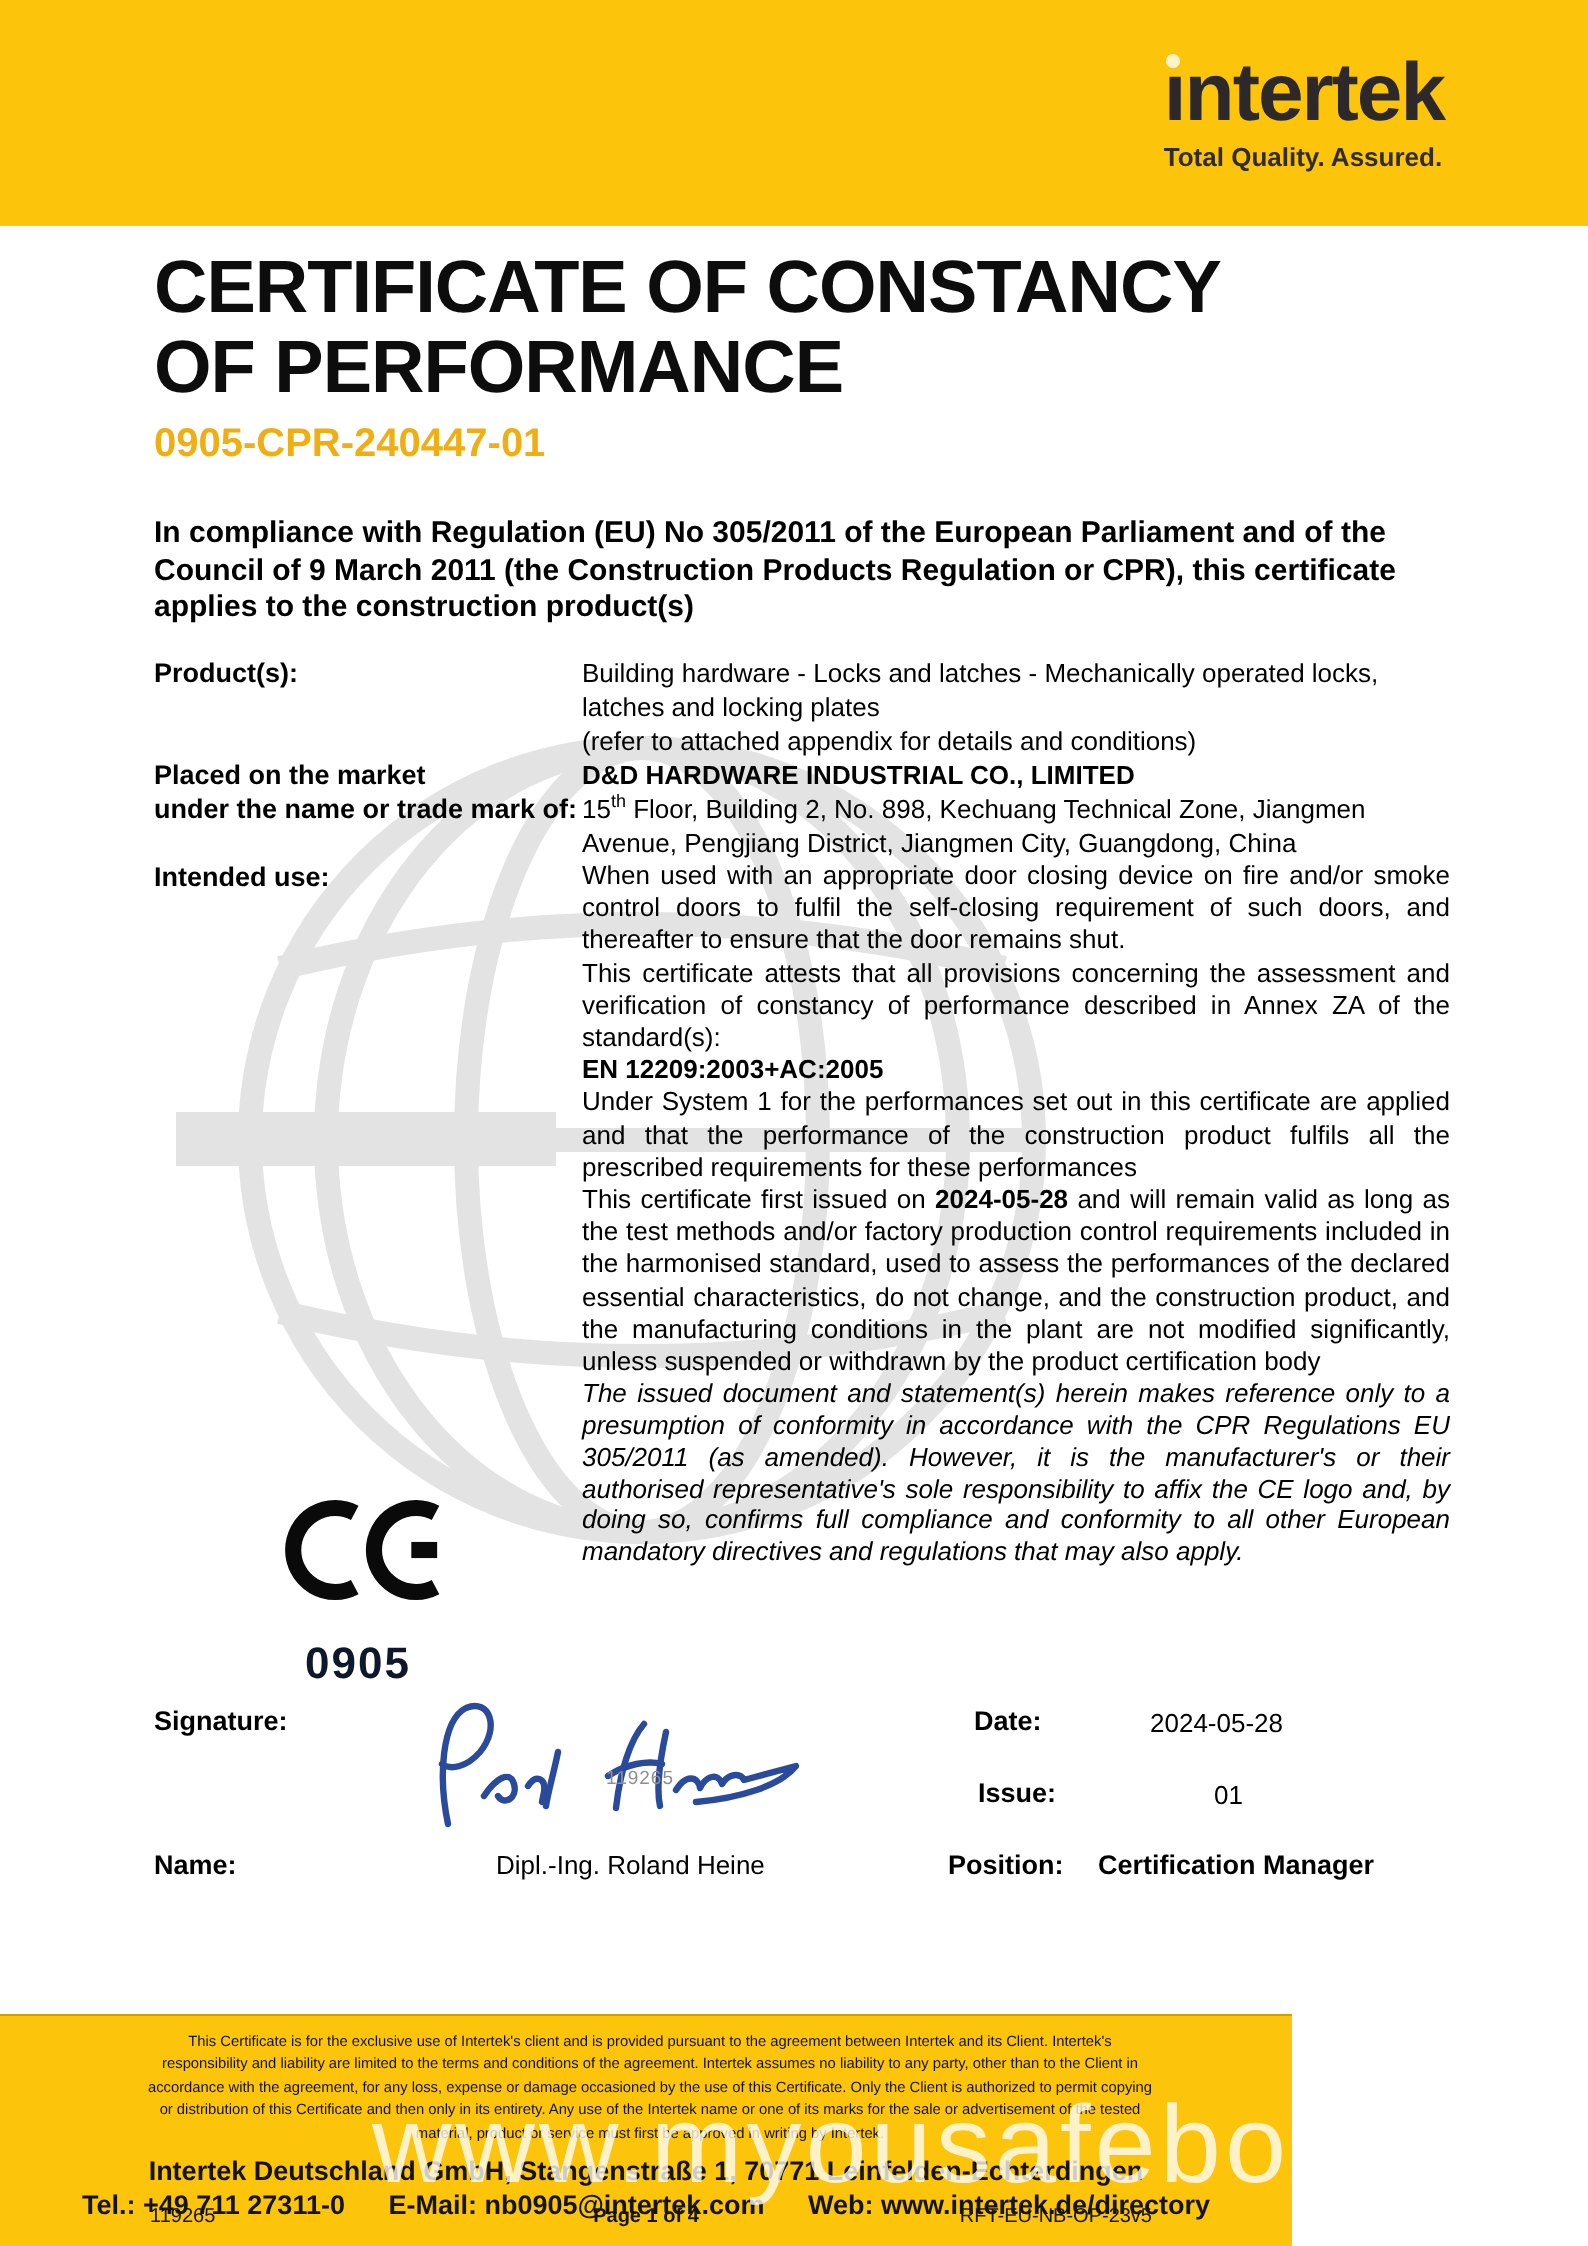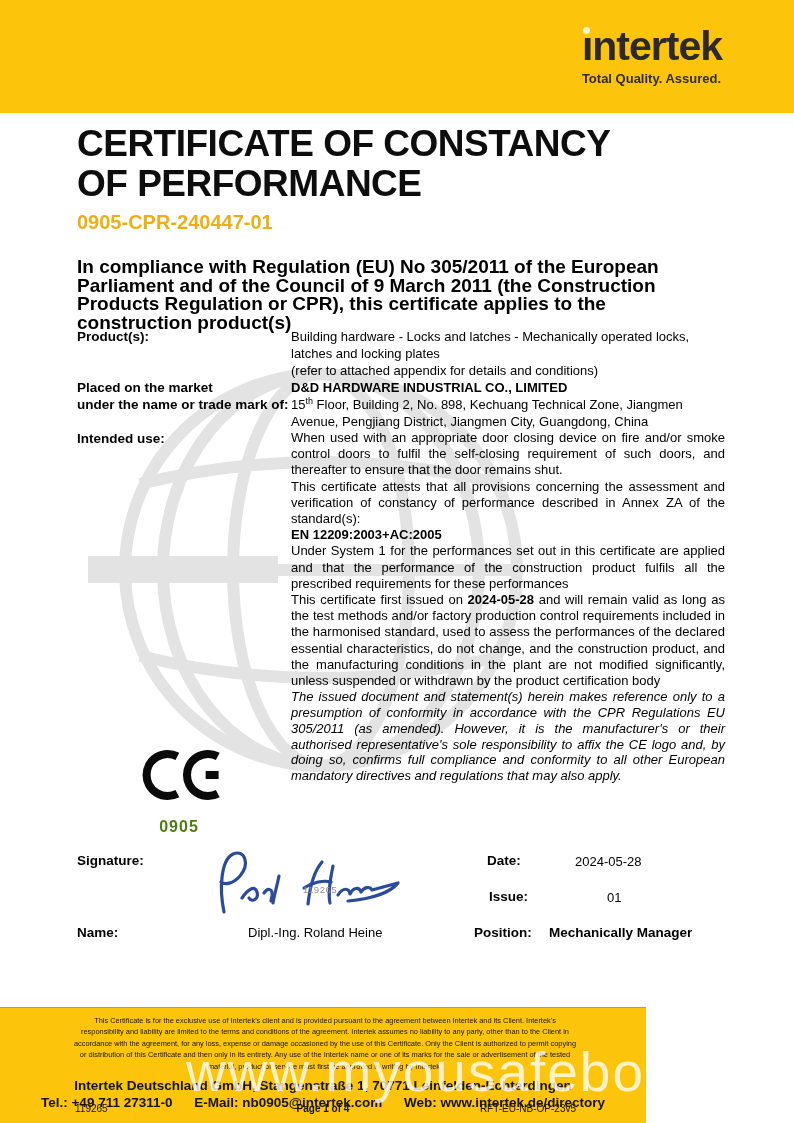--- a/index.html
+++ b/index.html
@@ -39,37 +39,37 @@
   .title-block{position:absolute;left:77px;top:124px;z-index:1;}
   .title-line{
     font-size:37px;font-weight:800;letter-spacing:-0.5px;
     line-height:40px;color:#0d0d0d;
   }
   .cert-number{font-size:20px;font-weight:700;color:#efaf14;margin-top:7px;}
 
   
   .intro{
     position:absolute;left:77px;top:258px;width:648px;z-index:1;
-    font-size:19px;font-weight:700;line-height:18.5px;color:#000;
+    font-size:15px;font-weight:700;line-height:18.5px;color:#000;
   }
 
   
   .fields{position:absolute;left:77px;top:328px;width:648px;z-index:1;}
   .frow{display:flex;align-items:flex-start;}
   .flabel{width:214px;flex:0 0 214px;font-size:13.5px;font-weight:700;line-height:17px;color:#000;}
   .fvalue{flex:1;font-size:13px;line-height:17px;color:#000;}
   .fvalue .bold{font-weight:700;}
   .iu-para{text-align:justify;line-height:16.2px;}
   .iu-standard{font-weight:700;line-height:16.2px;}
   .iu-italic{font-style:italic;text-align:justify;line-height:15.8px;margin-top:0;}
   sup{font-size:9px;line-height:0;}
 
   
   .ce-block{position:absolute;left:136px;top:744px;width:86px;text-align:center;z-index:1;}
-  .ce-number{font-size:16px;font-weight:700;letter-spacing:1px;color:#4d7c0f;margin-top:8px;}
+  .ce-number{font-size:22px;font-weight:700;letter-spacing:1px;color:#0f172a;margin-top:8px;}
 
   
   .sig-area{position:absolute;left:0;top:0;width:794px;height:1123px;z-index:2;pointer-events:none;}
   .lbl{position:absolute;font-size:13.5px;font-weight:700;color:#000;}
   .val{position:absolute;font-size:13px;color:#000;}
   .val-bold{position:absolute;font-size:13.5px;font-weight:700;color:#000;}
   .sig-svg{position:absolute;left:212px;top:846px;}
   .sig-overlay-number{
     position:absolute;left:303px;top:884px;
     font-size:9.5px;color:#8f8f8f;letter-spacing:0.5px;
@@ -201,21 +201,21 @@
     <div class="lbl" style="left:487px;top:853px;">Date:</div>
     <div class="val" style="left:575px;top:854px;">2024-05-28</div>
 
     <div class="lbl" style="left:489px;top:889px;">Issue:</div>
     <div class="val" style="left:607px;top:890px;">01</div>
 
     <div class="lbl" style="left:77px;top:925px;">Name:</div>
     <div class="val" style="left:248px;top:925px;">Dipl.-Ing. Roland Heine</div>
 
     <div class="lbl" style="left:474px;top:925px;">Position:</div>
-    <div class="val-bold" style="left:549px;top:925px;">Mechanically Manager</div>
+    <div class="val-bold" style="left:549px;top:925px;">Certification Manager</div>
   </div>
 
   <div class="footer-band">
     <div class="footer-disclaimer">This Certificate is for the exclusive use of Intertek's client and is provided pursuant to the agreement between Intertek and its Client. Intertek's responsibility and liability are limited to the terms and conditions of the agreement. Intertek assumes no liability to any party, other than to the Client in accordance with the agreement, for any loss, expense or damage occasioned by the use of this Certificate. Only the Client is authorized to permit copying or distribution of this Certificate and then only in its entirety. Any use of the Intertek name or one of its marks for the sale or advertisement of the tested material, product or service must first be approved in writing by Intertek.</div>
     <div class="footer-company">Intertek Deutschland GmbH, Stangenstraße 1, 70771 Leinfelden-Echterdingen</div>
     <div class="footer-contact">
       <span>Tel.: +49 711 27311-0</span>
       <span>E-Mail: nb0905@intertek.com</span>
       <span>Web: www.intertek.de/directory</span>
     </div>

